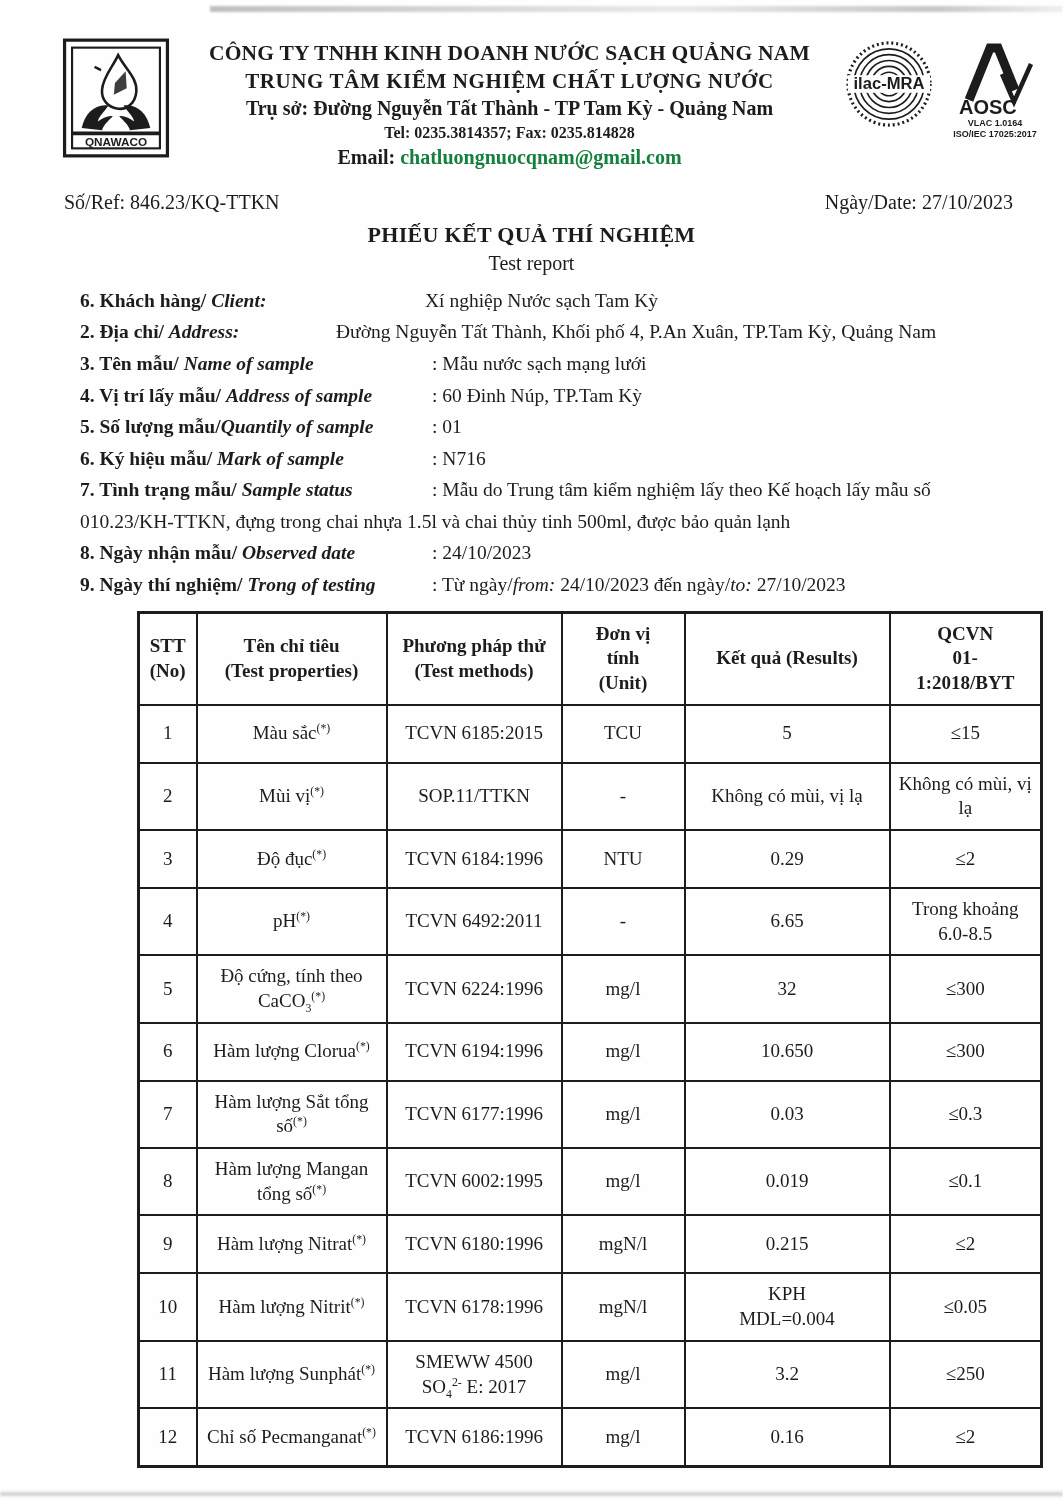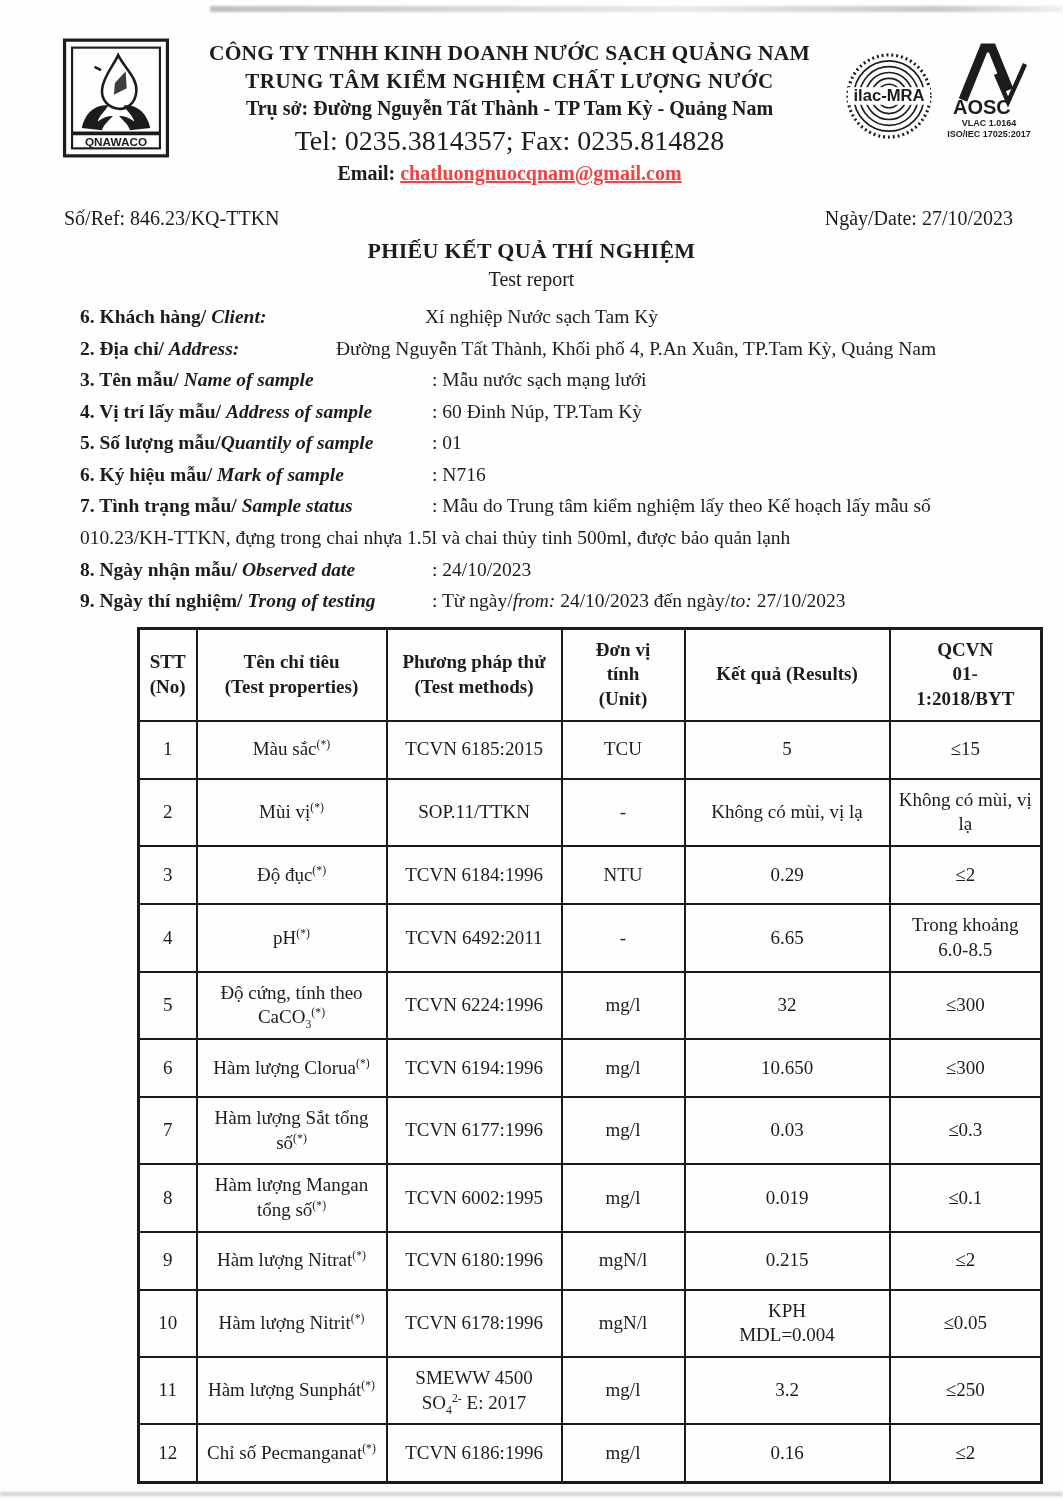--- a/index.html
+++ b/index.html
@@ -24,24 +24,24 @@
     background:rgba(0,0,0,.18);filter:blur(1.5px);
   }
 
   
   .header{display:flex;align-items:flex-start;padding:38px 18px 0 62px;}
   .logo-left{flex:0 0 112px;}
   .header-center{flex:1 1 auto;text-align:center;padding-top:2px;}
   .h1{font-size:21.5px;font-weight:bold;letter-spacing:.2px;line-height:1.25;}
   .h2{font-size:21px;font-weight:bold;letter-spacing:.6px;line-height:1.35;}
   .h3{font-size:20px;font-weight:bold;line-height:1.35;}
-  .h4{font-size:28px;font-weight:normal;line-height:1.35;}
+  .h4{font-size:16px;font-weight:bold;line-height:1.35;}
   .h5{font-size:20px;font-weight:bold;line-height:1.35;}
-  .email{text-decoration:underline;color:#ef4444;font-weight:bold;}
-  .logos-right{flex:0 0 200px;display:flex;align-items:flex-end;gap:0;padding-top:2px;}
+  .email{color:#15803d;font-weight:bold;}
+  .logos-right{flex:0 0 200px;display:flex;align-items:flex-start;gap:6px;padding-top:2px;}
 
   
   .refline{display:flex;justify-content:space-between;margin:20px 50px 0 64px;font-size:20px;align-items:flex-end;}
 
   
   .title{ text-align:center;font-size:22px;font-weight:bold;margin-top:8px;letter-spacing:.3px;}
   .subtitle{text-align:center;font-size:20px;font-weight:normal;margin-top:4px;}
 
   
   .info{margin:10px 34px 0 80px;font-size:19.5px;line-height:1.62;}

